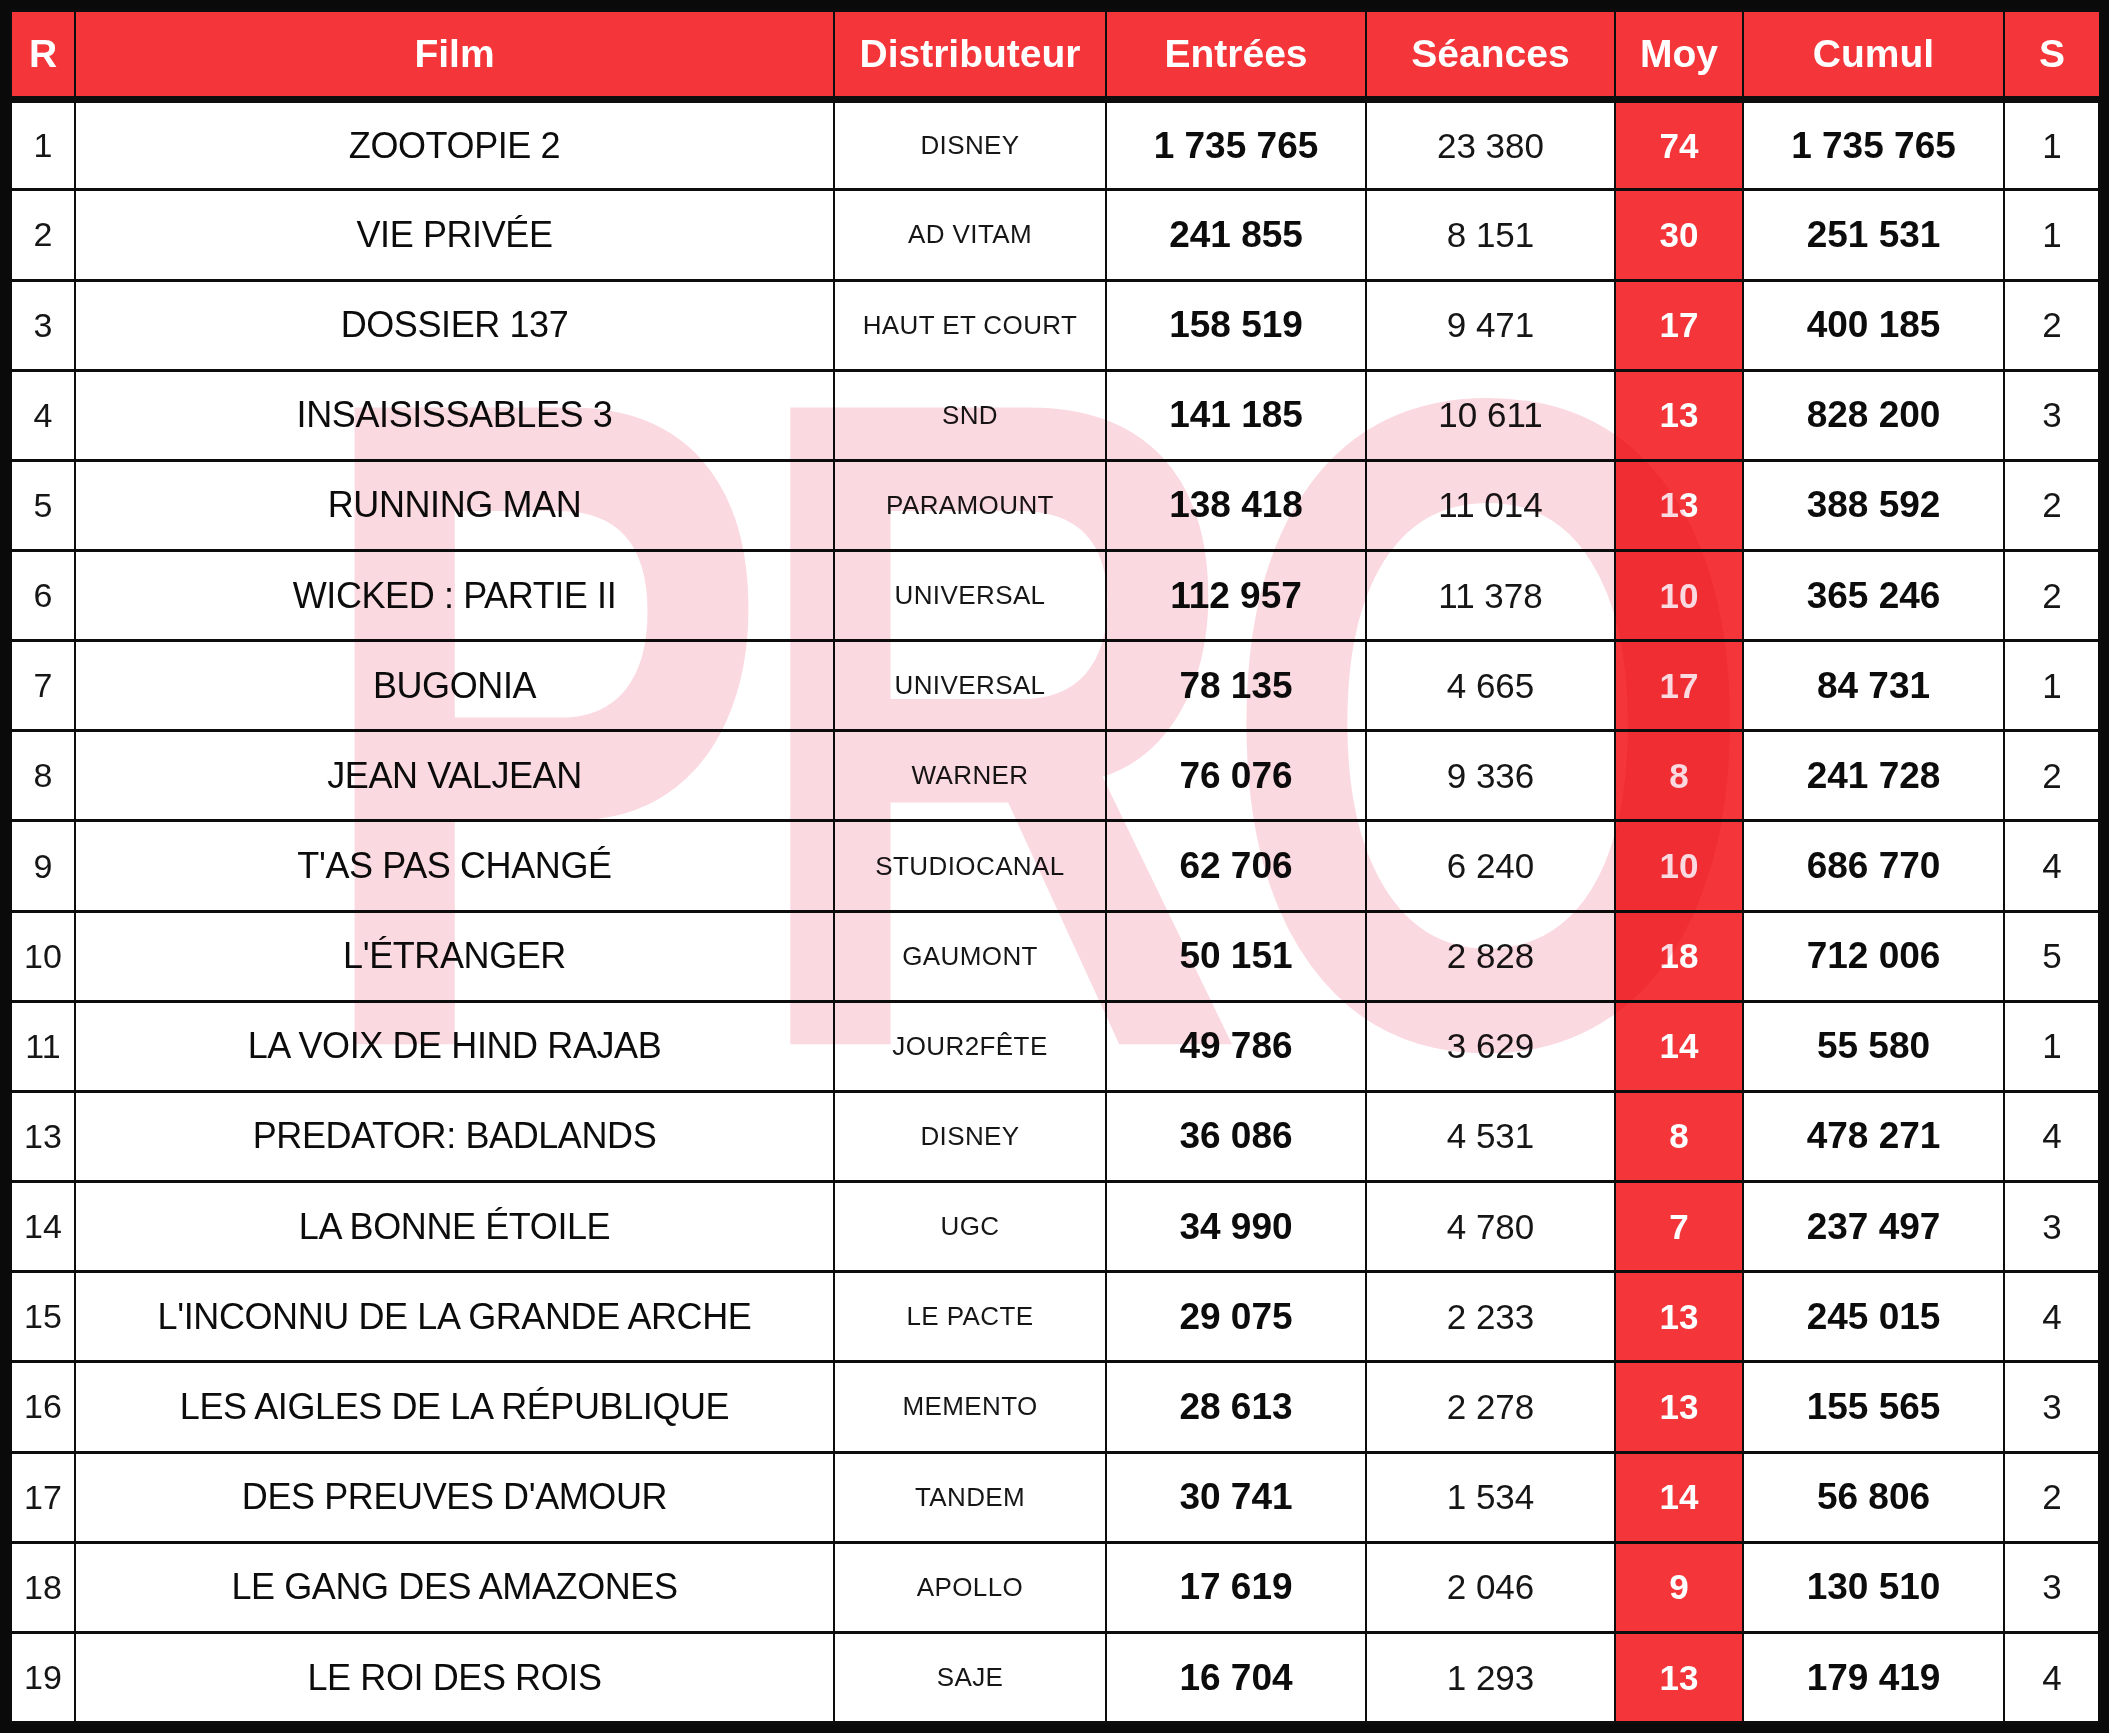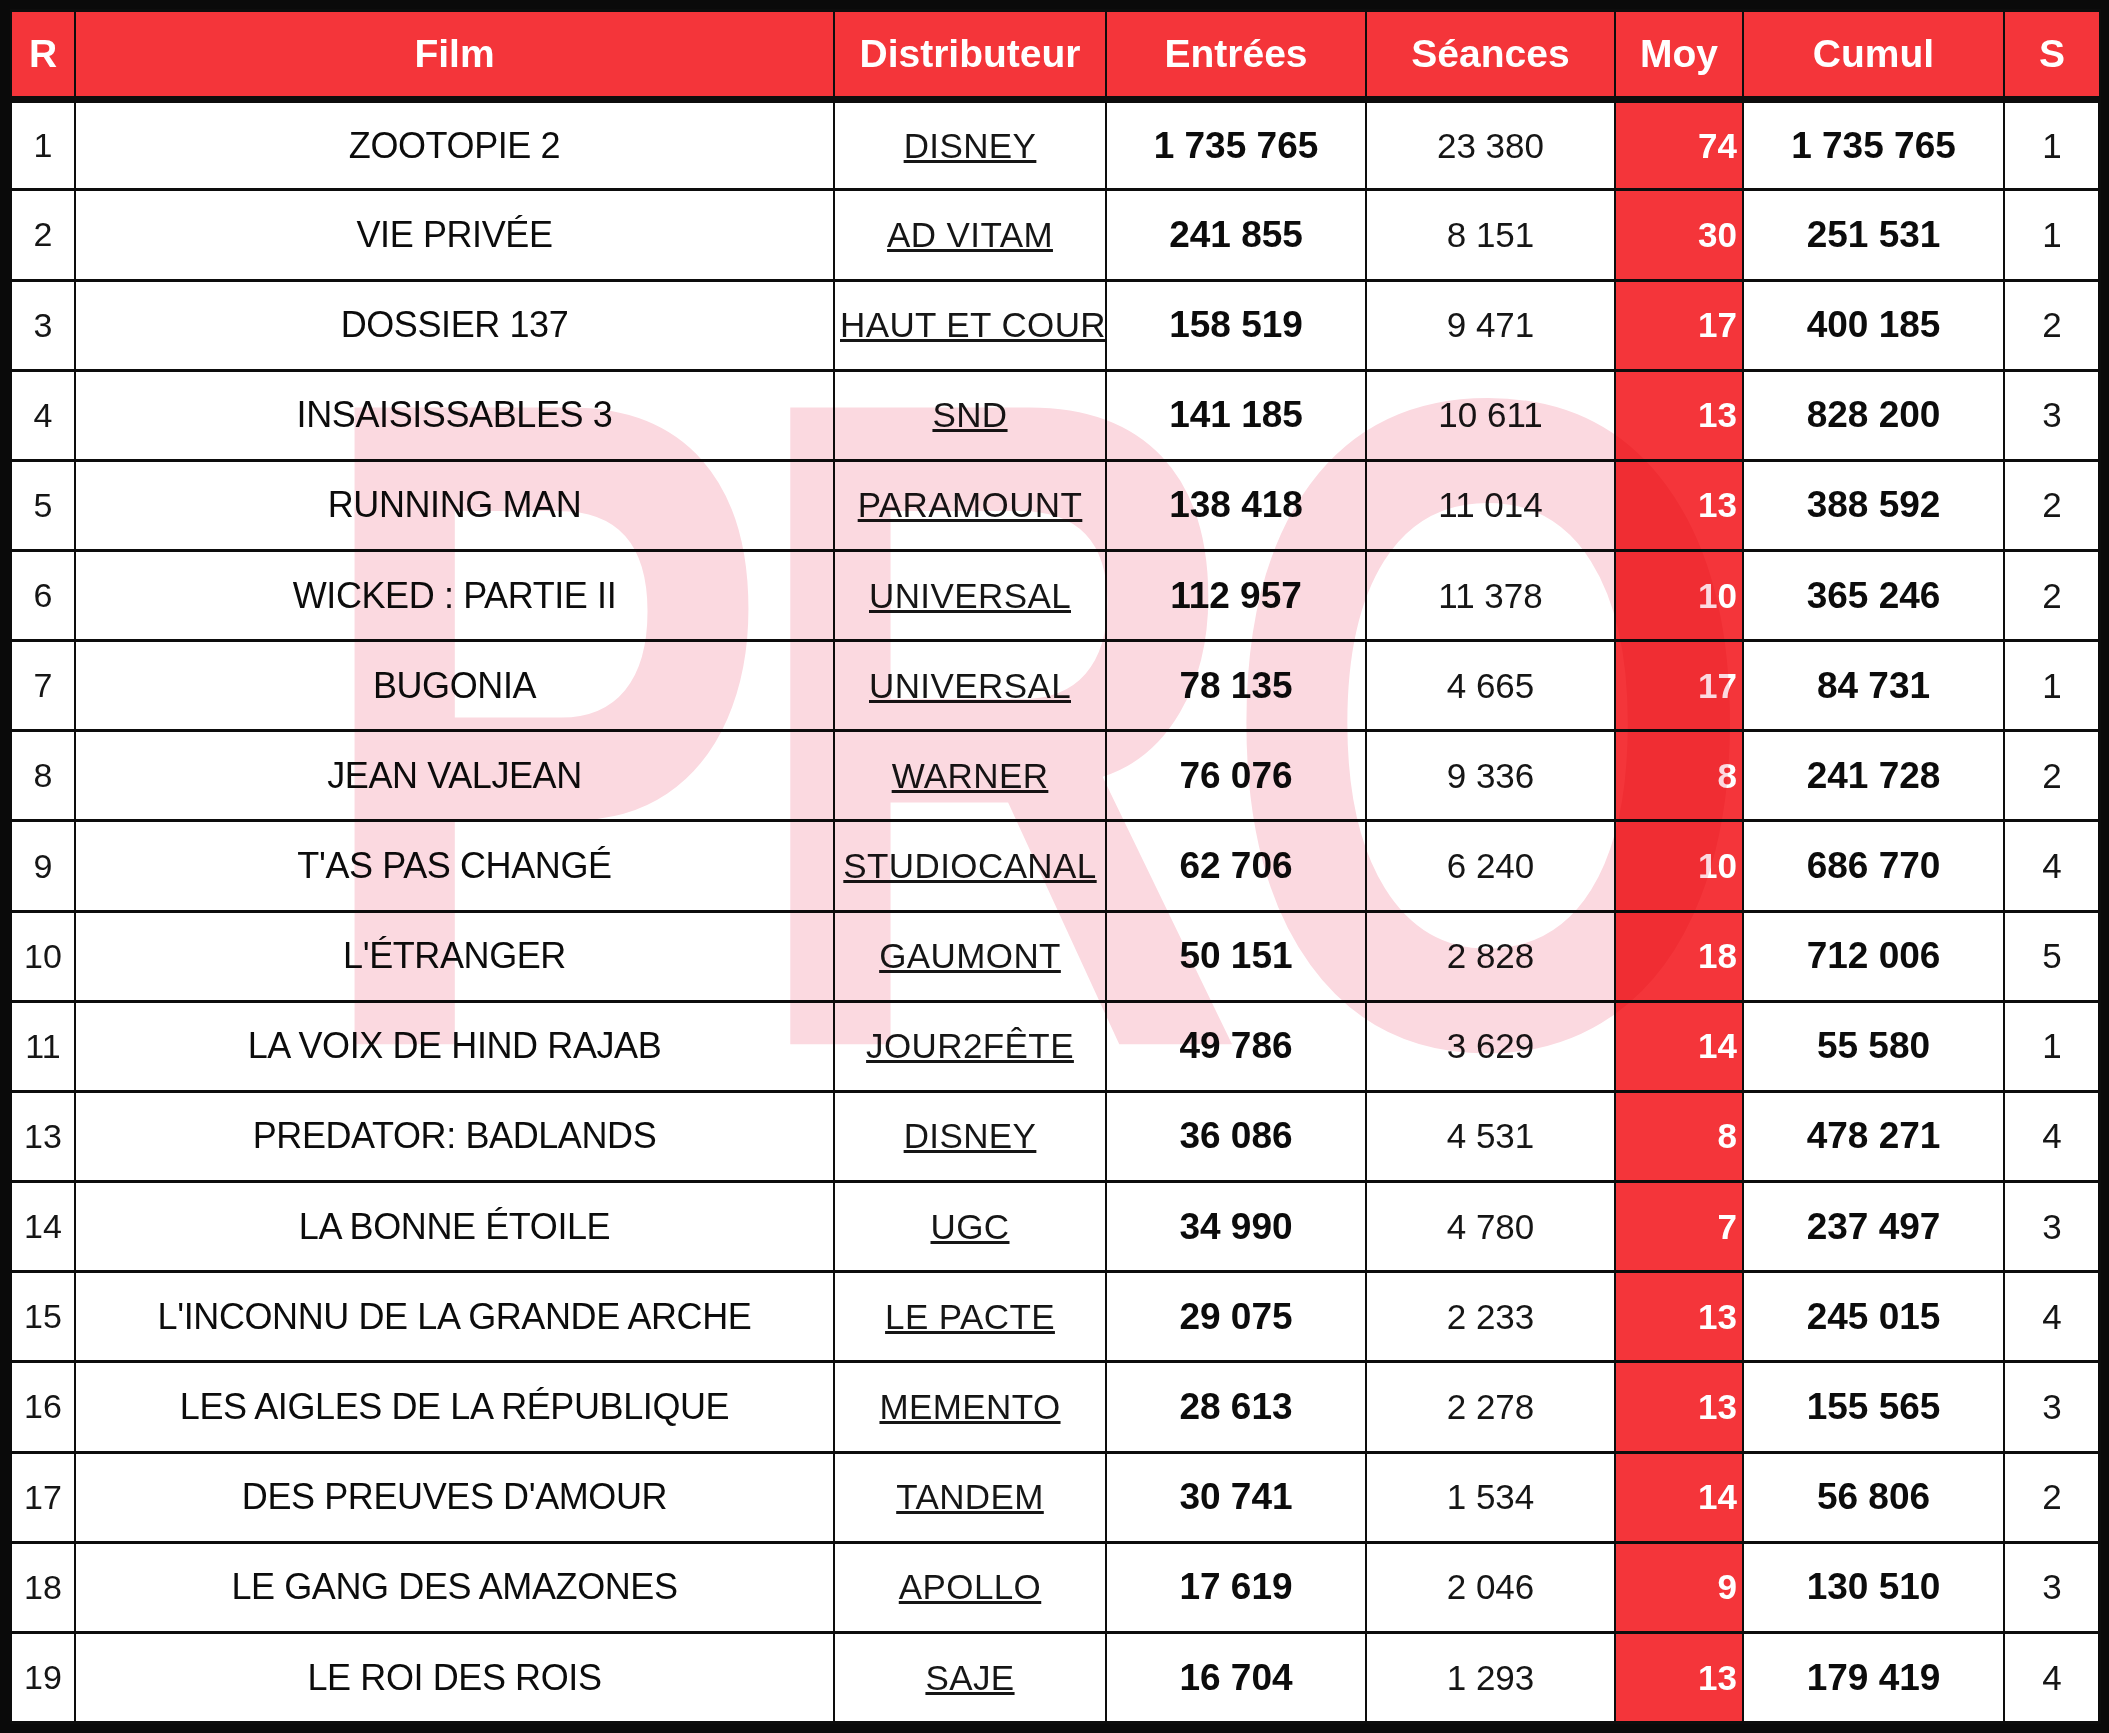--- a/index.html
+++ b/index.html
@@ -39,26 +39,26 @@
   thead th{
     height:84px;
     background:var(--red);
     color:#ffffff;
     font-size:39px;font-weight:700;
     border-bottom:7.6px solid #0d0d0d;
   }
   tbody tr{height:81px;}
   td.c-rank{font-weight:400;font-size:34px;color:#161616;}
   td.c-film{font-weight:400;font-size:36px;color:#0c0c0c;letter-spacing:-0.4px;}
-  td.c-dist{font-weight:400;font-size:35px;color:#161616;letter-spacing:0.4px;text-decoration:underline;}
+  td.c-dist{font-weight:400;font-size:26px;color:#161616;letter-spacing:0.4px;}
   td.c-ent{font-weight:700;font-size:37px;color:#0c0c0c;}
   td.c-sea{font-weight:400;font-size:35px;color:#161616;}
   td.c-moy{
     background:var(--red);
-    color:#ffffff;font-weight:700;font-size:35px;text-align:right;
+    color:#ffffff;font-weight:700;font-size:35px;
   }
   td.c-cum{font-weight:700;font-size:37px;color:#0c0c0c;}
   td.c-s{font-weight:400;font-size:35px;color:#161616;}
   .watermark{
     position:absolute;
     left:298px;top:252px;
     font-size:696px;line-height:1;
     font-weight:700;
     letter-spacing:-28.5px;
     color:var(--pink);

